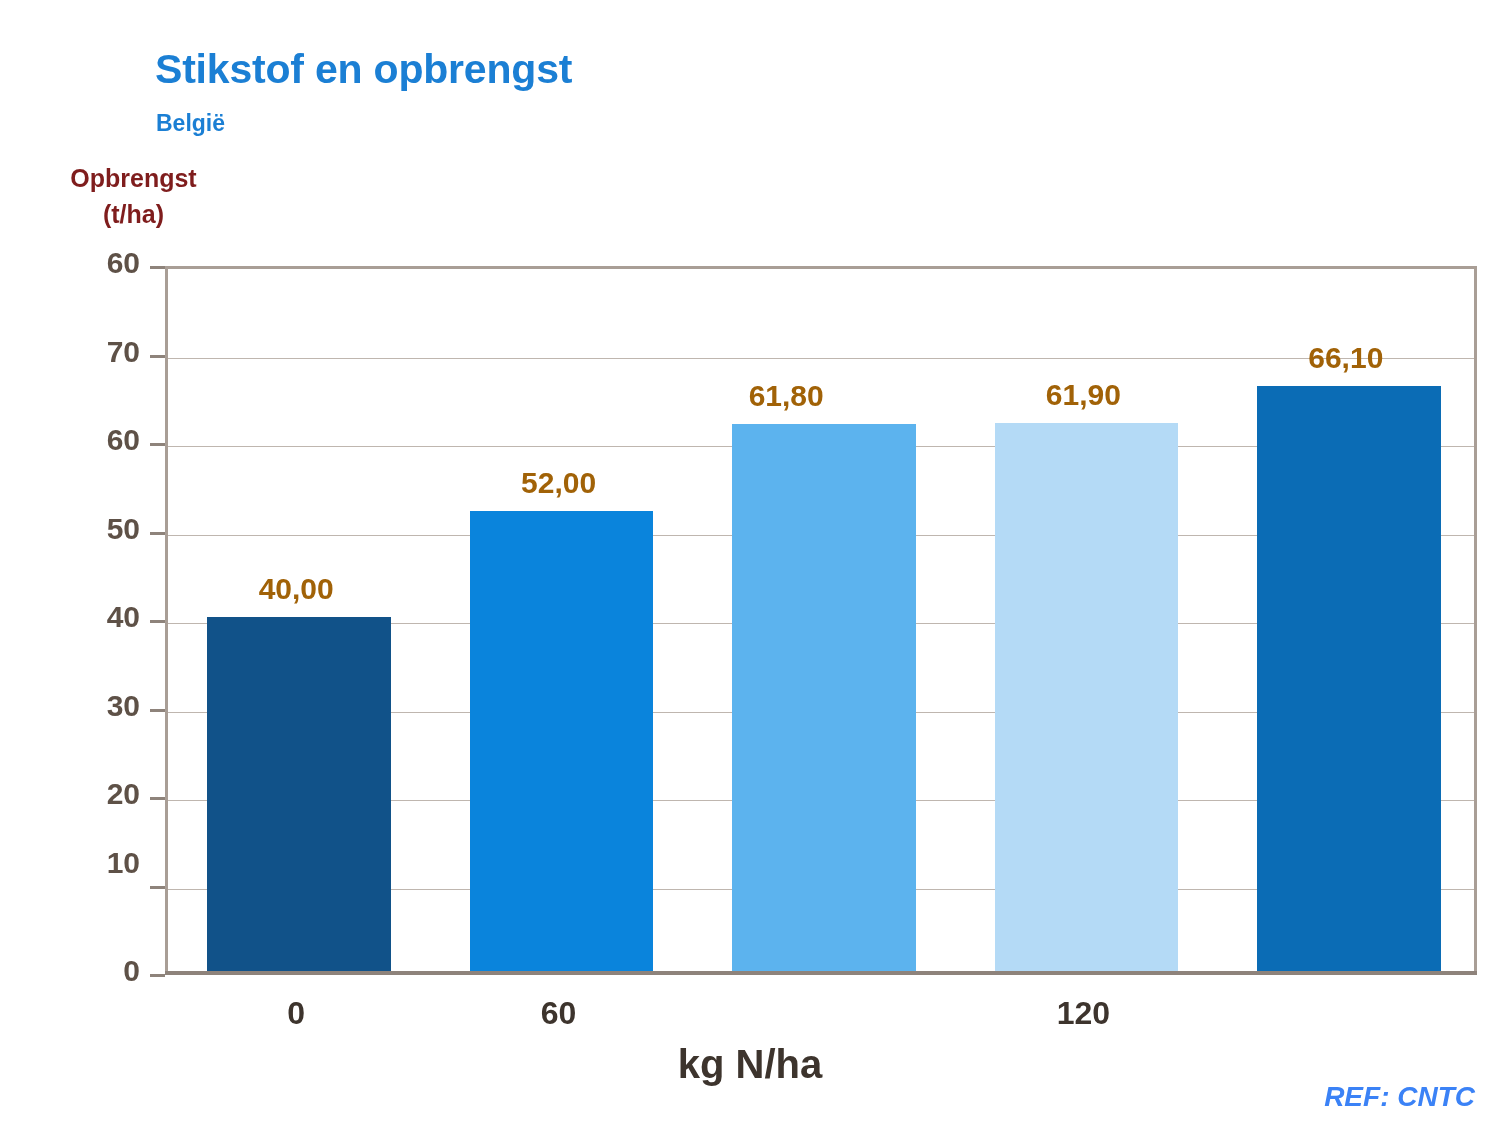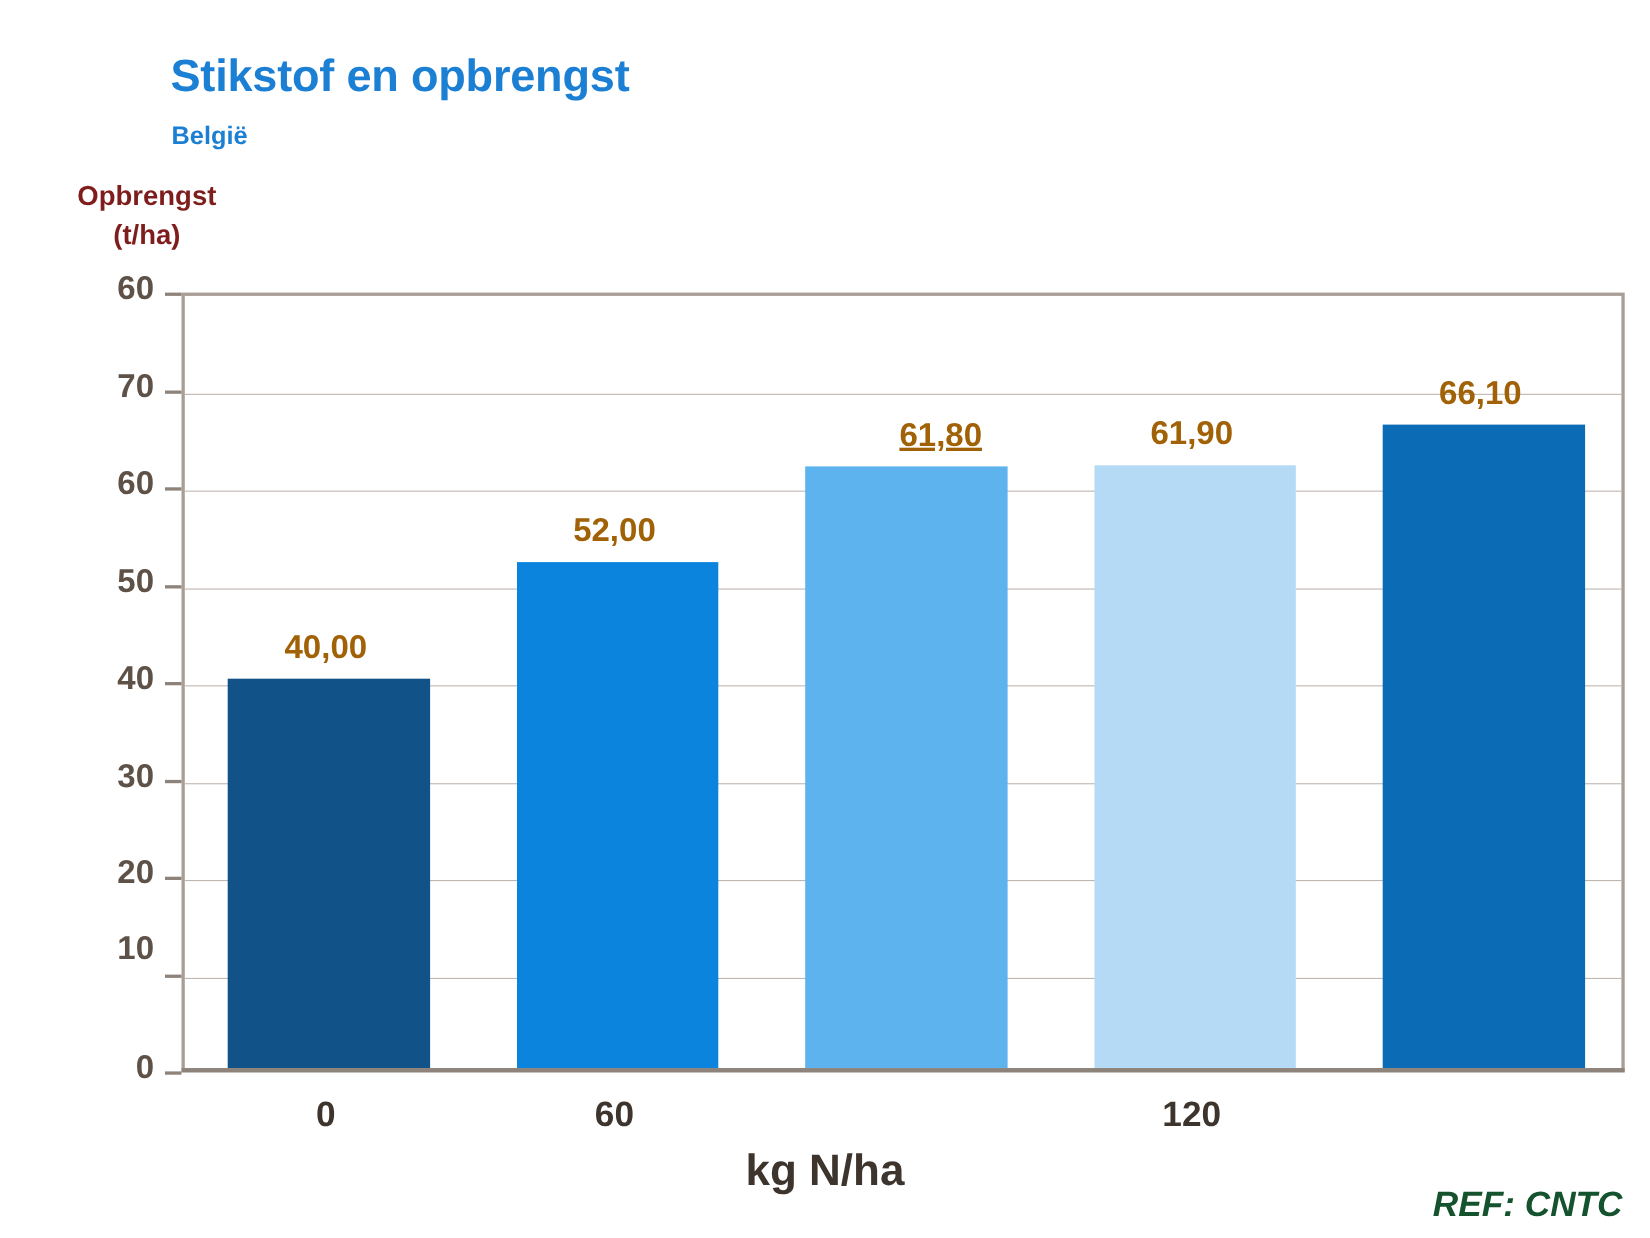--- a/index.html
+++ b/index.html
@@ -129,24 +129,24 @@
     top: 995px;
     width: 1500px;
     height: 40px;
   }
 
   
   #ref-note {
     position: absolute;
     right: 25px;
     bottom: 12px;
-    font-size: 32px;
+    font-size: 28px;
     font-weight: bold;
     font-style: italic;
-    color: #14532d;
+    color: #3b82f6;
   }
 </style>
 </head>
 <body>
 
 <div id="chart-title">Stikstof en opbrengst</div>
 <div id="chart-subtitle">België</div>
 
 <div id="ylabel-block">
   <div>Opbrengst</div>
@@ -189,21 +189,21 @@
     <div class="ytick-label" style="left: 30px; top: 423px;">60</div>
     <div class="ytick-mark" style="top: 443px;"></div>
     <div class="ytick-label" style="left: 30px; top: 334.5px;">70</div>
     <div class="ytick-mark" style="top: 354.5px;"></div>
     <div class="ytick-label" style="left: 30px; top: 246px;">60</div>
     <div class="ytick-mark" style="top: 266px;"></div>
   </div>
 <div id="value-labels">
     <div class="bar-value" style="left: 165px; width: 262.4px; top: 572px;">40,00</div>
     <div class="bar-value" style="left: 427.4px; width: 262.4px; top: 465.8px;">52,00</div>
-    <div class="bar-value" style="left: 724px; width: 262.4px; top: 379.07px; text-decoration: underline;">61,80</div>
+    <div class="bar-value" style="left: 655px; width: 262.4px; top: 379.07px;">61,80</div>
     <div class="bar-value" style="left: 952.2px; width: 262.4px; top: 378.185px;">61,90</div>
     <div class="bar-value" style="left: 1214.6px; width: 262.4px; top: 341.015px;">66,10</div>
   </div>
 <div id="x-tick-row">
     <div class="xtick-label" style="left: 165px; width: 262.4px; top: 0px;">0</div>
     <div class="xtick-label" style="left: 427.4px; width: 262.4px; top: 0px;">60</div>
     <div class="xtick-label" style="left: 952.2px; width: 262.4px; top: 0px;">120</div>
   </div>
 
 <div id="xlabel">kg N/ha</div>

